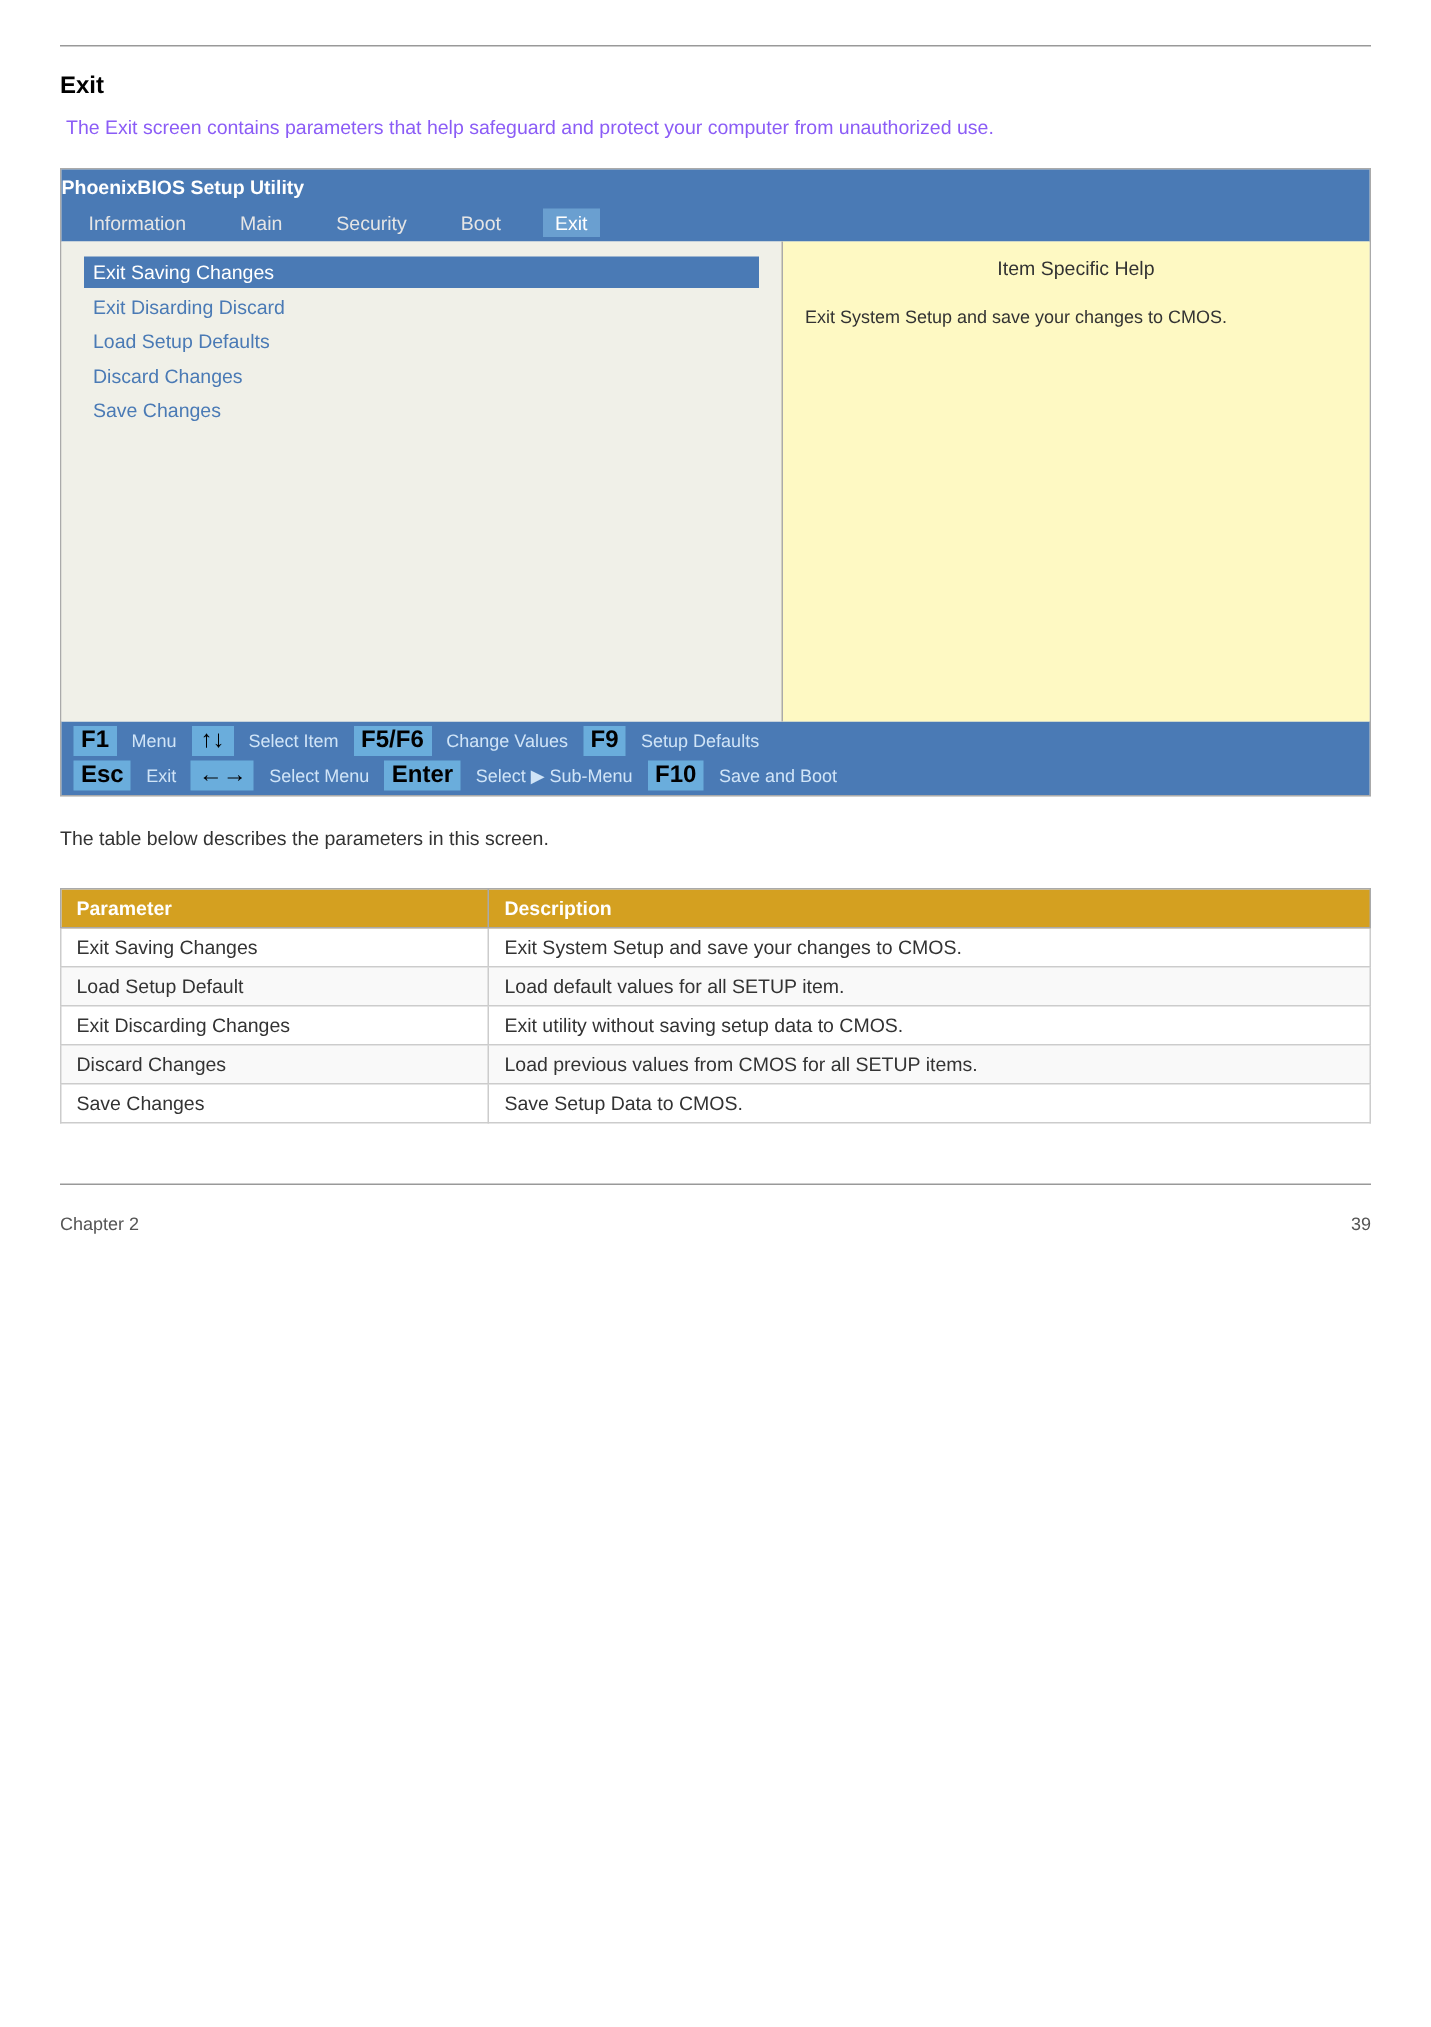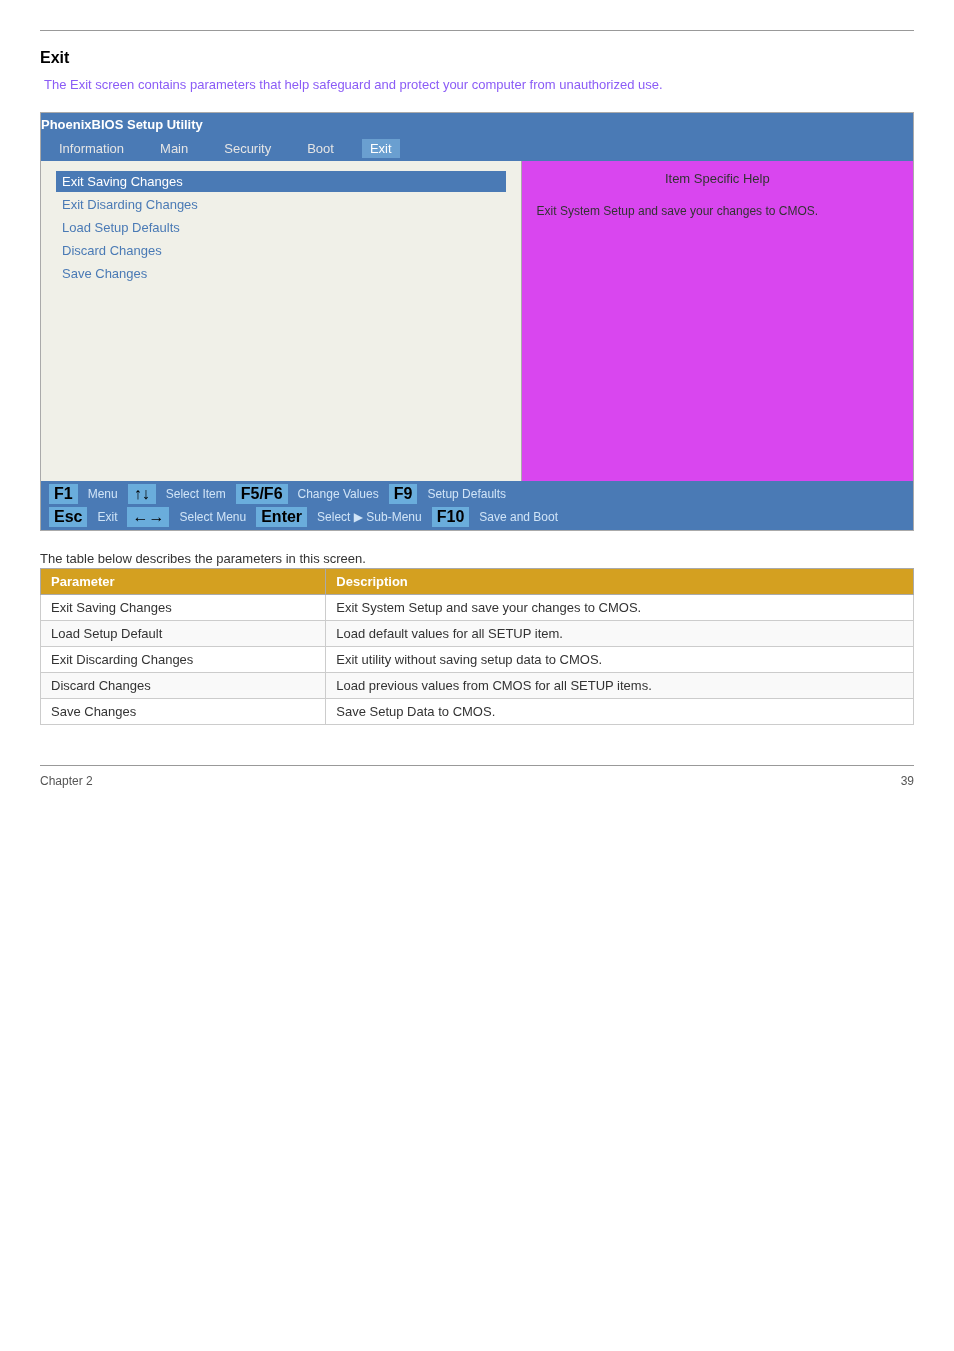--- a/index.html
+++ b/index.html
@@ -77,21 +77,21 @@
     .bios-left {
       flex: 0 0 55%;
       padding: 10px 15px;
       background: #f0f0e8;
     }
 
     .bios-right {
       flex: 0 0 45%;
       border-left: 1px solid #aaa;
       padding: 10px 15px;
-      background: #d946ef;
+      background: #fef9c3;
     }
 
     .bios-item-specific-title {
       text-align: center;
       font-size: 13px;
       color: #333;
       margin-bottom: 12px;
       padding-bottom: 4px;
     }
 
@@ -140,21 +140,21 @@
       text-align: center;
     }
 
     .status-desc {
       color: #d0e4f7;
       font-size: 12px;
     }
 
     
     .table-intro {
-      margin-bottom: 2px;
+      margin-bottom: 26px;
       color: #333;
       font-size: 13px;
     }
 
     .param-table {
       width: 100%;
       border-collapse: collapse;
       font-size: 13px;
     }
 
@@ -177,21 +177,21 @@
       background: #f9f9f9;
     }
 
     .param-table tr:nth-child(odd) td {
       background: #fff;
     }
 
     .footer-rule {
       border-top: 1px solid #999;
       margin-top: 40px;
-      padding-top: 8px;
+      padding-top: 19px;
       display: flex;
       justify-content: space-between;
       color: #555;
       font-size: 12px;
     }
   </style>
 </head>
 <body>
 
 <div class="top-rule"></div>
@@ -207,21 +207,21 @@
     <div class="bios-nav-item">Information</div>
     <div class="bios-nav-item">Main</div>
     <div class="bios-nav-item">Security</div>
     <div class="bios-nav-item">Boot</div>
     <div class="bios-nav-item active">Exit</div>
   </div>
 
   <div class="bios-content">
     <div class="bios-left">
       <div class="bios-menu-item highlighted">Exit Saving Changes</div>
-      <div class="bios-menu-item">Exit Disarding Changes</div>
+      <div class="bios-menu-item">Exit Disarding Discard</div>
       <div class="bios-menu-item">Load Setup Defaults</div>
       <div class="bios-menu-item">Discard Changes</div>
       <div class="bios-menu-item">Save Changes</div>
     </div>
 
     <div class="bios-right">
       <div class="bios-item-specific-title">Item Specific Help</div>
       <div class="bios-help-text">Exit System Setup and save your changes to CMOS.</div>
     </div>
   </div>

